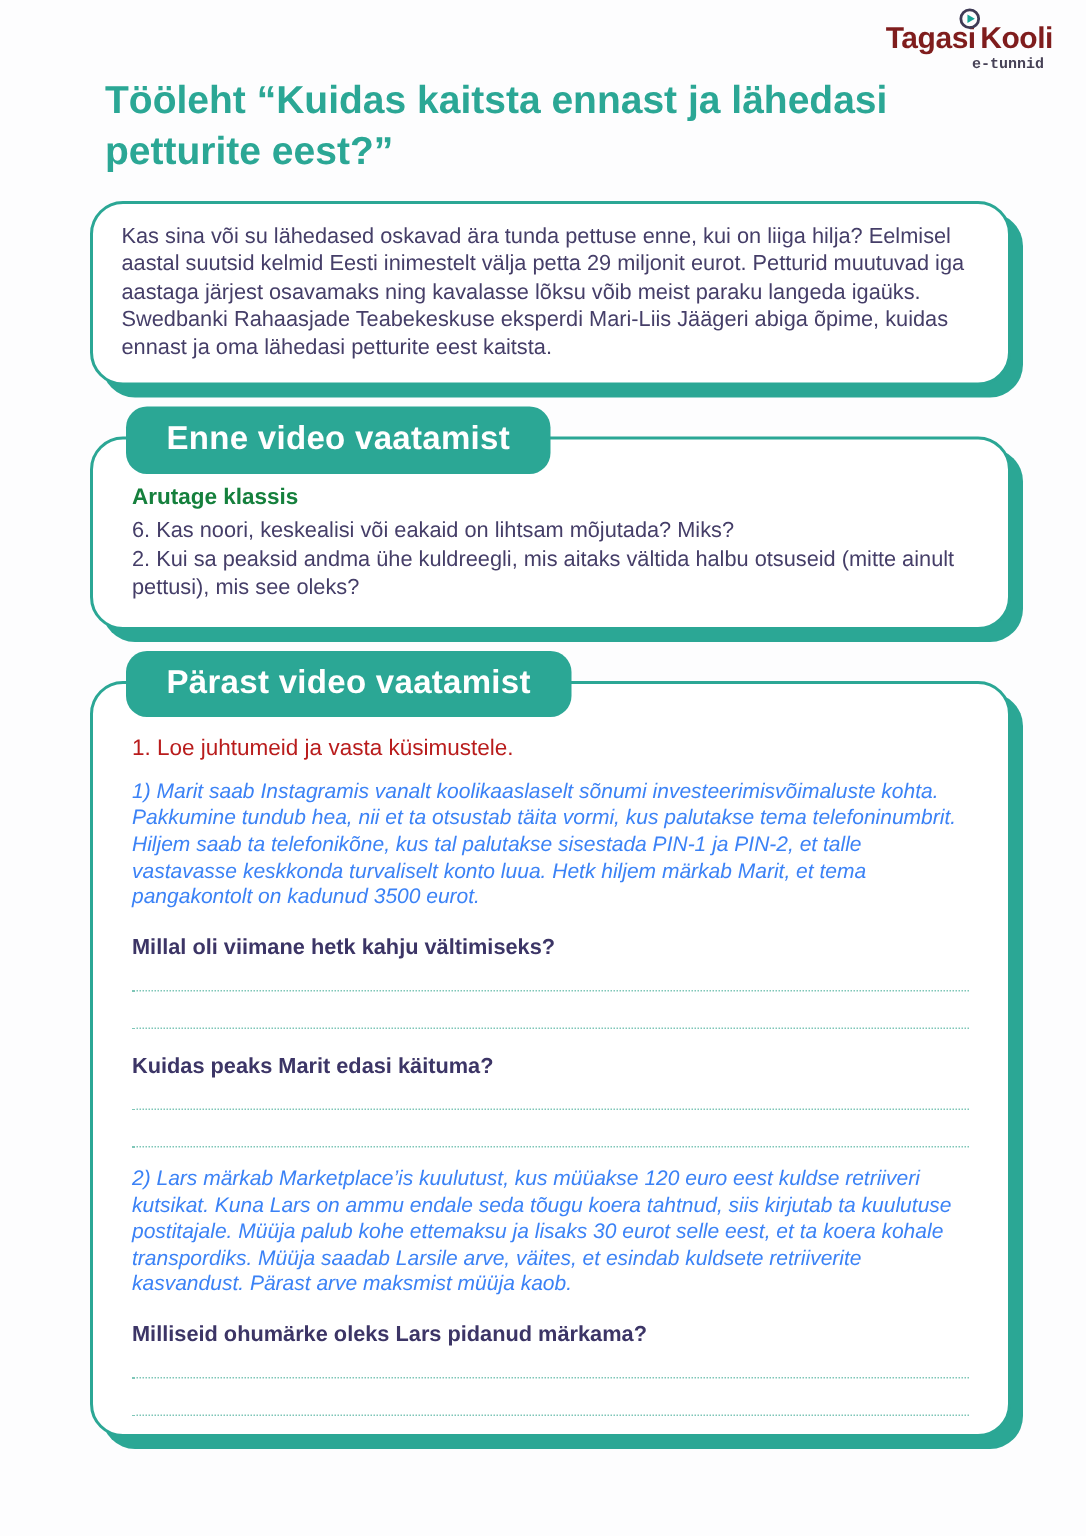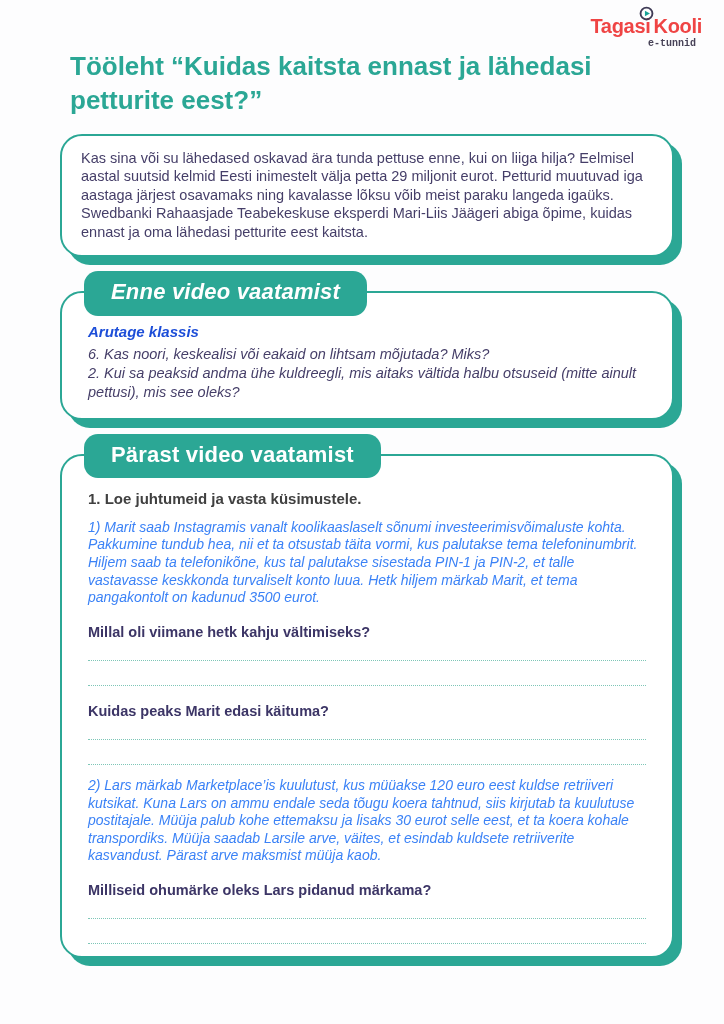--- a/index.html
+++ b/index.html
@@ -17,21 +17,21 @@
   }
 
   
   .logo {
     position: absolute; top: 16px; right: 22px;
     text-align: right; line-height: 1;
   }
   .logo-row {
     position: relative;
     font-size: 20px; font-weight: bold; letter-spacing: -0.3px;
-    color: #ef4444;
+    color: #7f1d1d;
     white-space: nowrap;
   }
   .logo-row .brand-second { margin-left: 3px; }
   .play-icon {
     position: absolute; top: -12px; left: 49px;
   }
   .logo-sub {
     margin-top: 3px; padding-right: 6px;
     font-size: 10px; font-weight: bold; color: #474257; font-family: Liberation Mono, monospace;
   }
@@ -64,31 +64,31 @@
   }
   .pill {
     position: absolute; top: -22px; left: 22px;
     background: #2ba795; color: #ffffff;
     font-size: 22px; font-weight: 800; letter-spacing: 0.2px;
     padding: 9px 27px 11px;
     border-radius: 14px;
     line-height: 1.1;
   }
 
-  .section-before { padding: 30px 26px 16px; font-style: italic; }
+  .section-before { padding: 30px 26px 16px; }
   .subheading {
     margin: 0 0 5px;
-    font-size: 15px; font-weight: bold; color: #1d4ed8;
+    font-size: 15px; font-weight: bold; color: #15803d;
   }
   .list-text { margin: 0; font-size: 14.5px; line-height: 1.3; }
 
   .section-after { padding: 30px 26px 12px; }
   .task-heading {
     margin: 4px 0 0;
-    font-size: 15px; font-weight: bold; color: #404040;
+    font-size: 15px; font-weight: normal; color: #b91c1c;
   }
   .case {
     margin: 12px 0 0;
     font-style: italic;
     font-size: 14px; line-height: 1.26;
     color: #3b82f6;
   }
   .question {
     margin: 17px 0 0;
     font-size: 14.5px; font-weight: bold; color: #3c3566;

